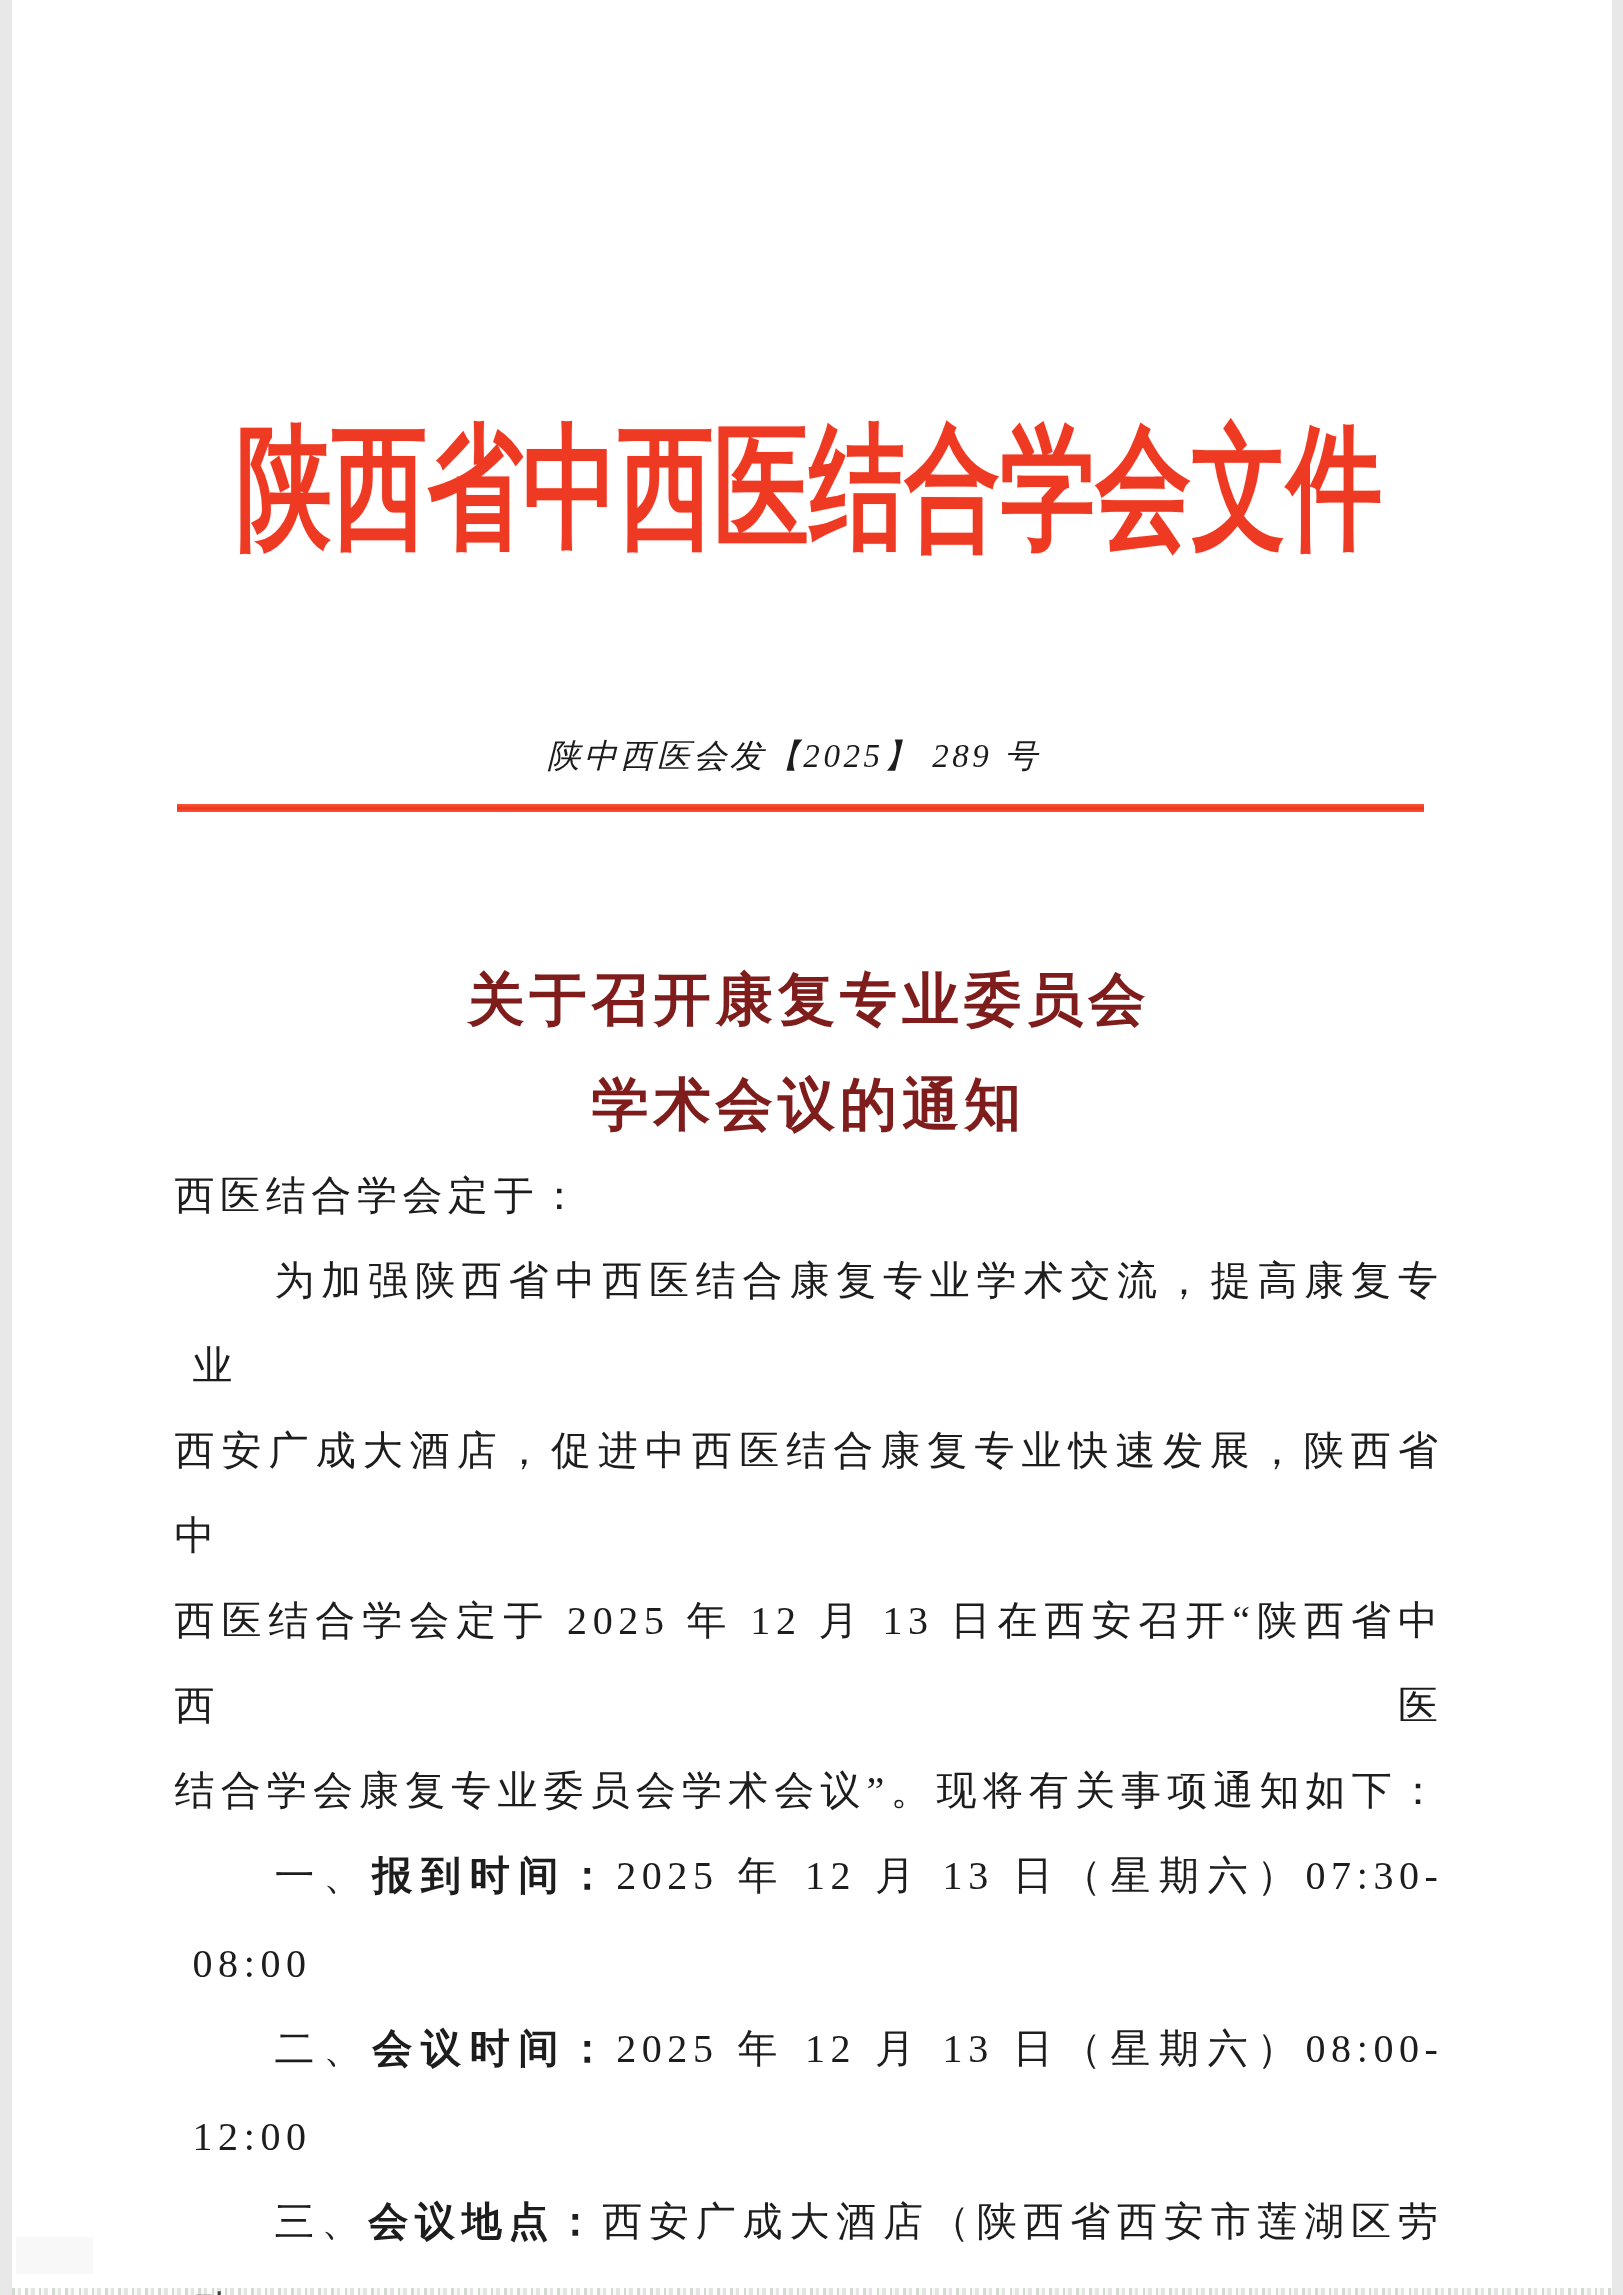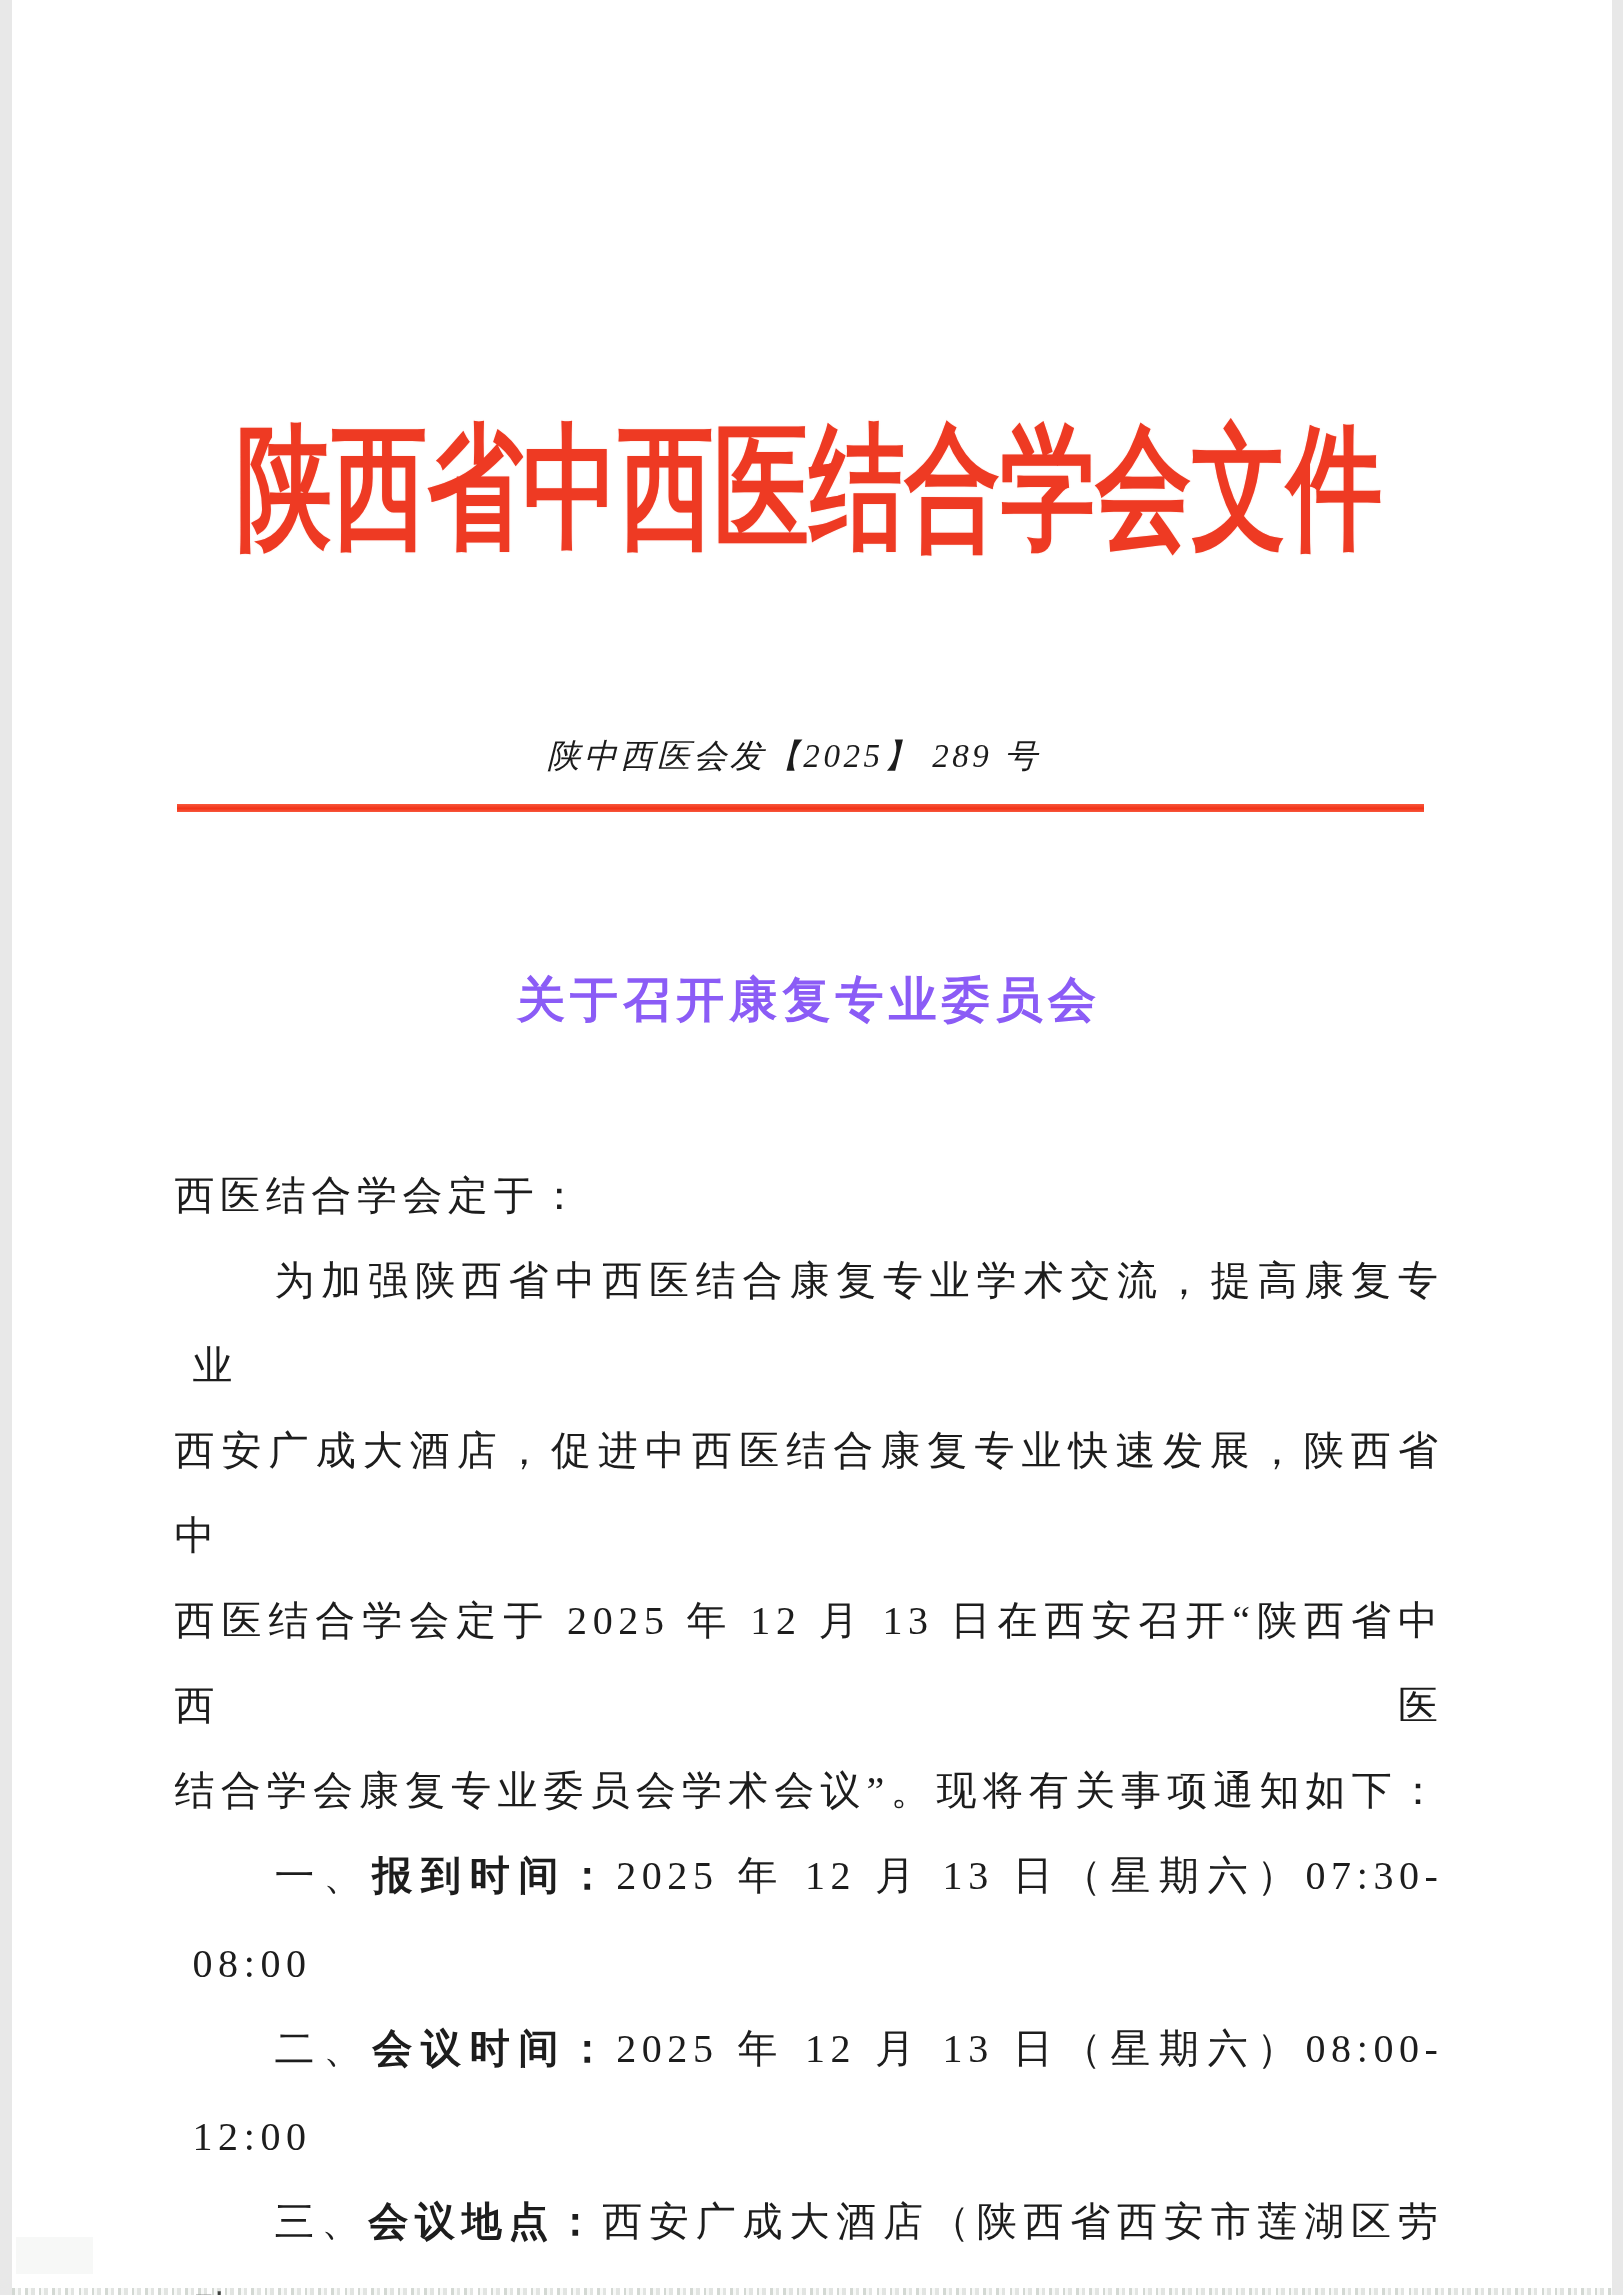--- a/index.html
+++ b/index.html
@@ -56,25 +56,25 @@
     width: 1247px; height: 7.7px;
     background: linear-gradient(to bottom, #f8573c, #f23318 55%, #f8573c);
   }
 
   
   .notice-title {
     position: absolute;
     left: 0; top: 947px;
     width: 1595px;
     text-align: center;
-    font-size: 48px;
+    font-size: 57px;
     font-weight: 700;
     letter-spacing: 5.1px;
     line-height: 105px;
-    color: #8b5cf6;
+    color: #7f1d1d;
   }
 
   
   .body-block {
     position: absolute;
     left: 163px; top: 1153px;
     width: 1269px;
     font-size: 40px;
     line-height: 85px;
     letter-spacing: 5.6px;
@@ -121,20 +121,21 @@
   </div>
 
   <div class="doc-number-wrap">
     <span class="doc-number">陕中西医会发【2025】 289 号</span>
   </div>
 
   <div class="red-rule"></div>
 
   <div class="notice-title">
     <div>关于召开康复专业委员会</div>
+    <div>学术会议的通知</div>
   </div>
 
   <div class="body-block">
 
     <div class="line">西医结合学会定于：</div>
 
     <div class="line j ind">为加强陕西省中西医结合康复专业学术交流，提高康复专业</div>
     <div class="line j">西安广成大酒店，促进中西医结合康复专业快速发展，陕西省中</div>
     <div class="line j">西医结合学会定于 2025 年 12 月 13 日在西安召开“陕西省中西医</div>
     <div class="line j">结合学会康复专业委员会学术会议”。现将有关事项通知如下：</div>

